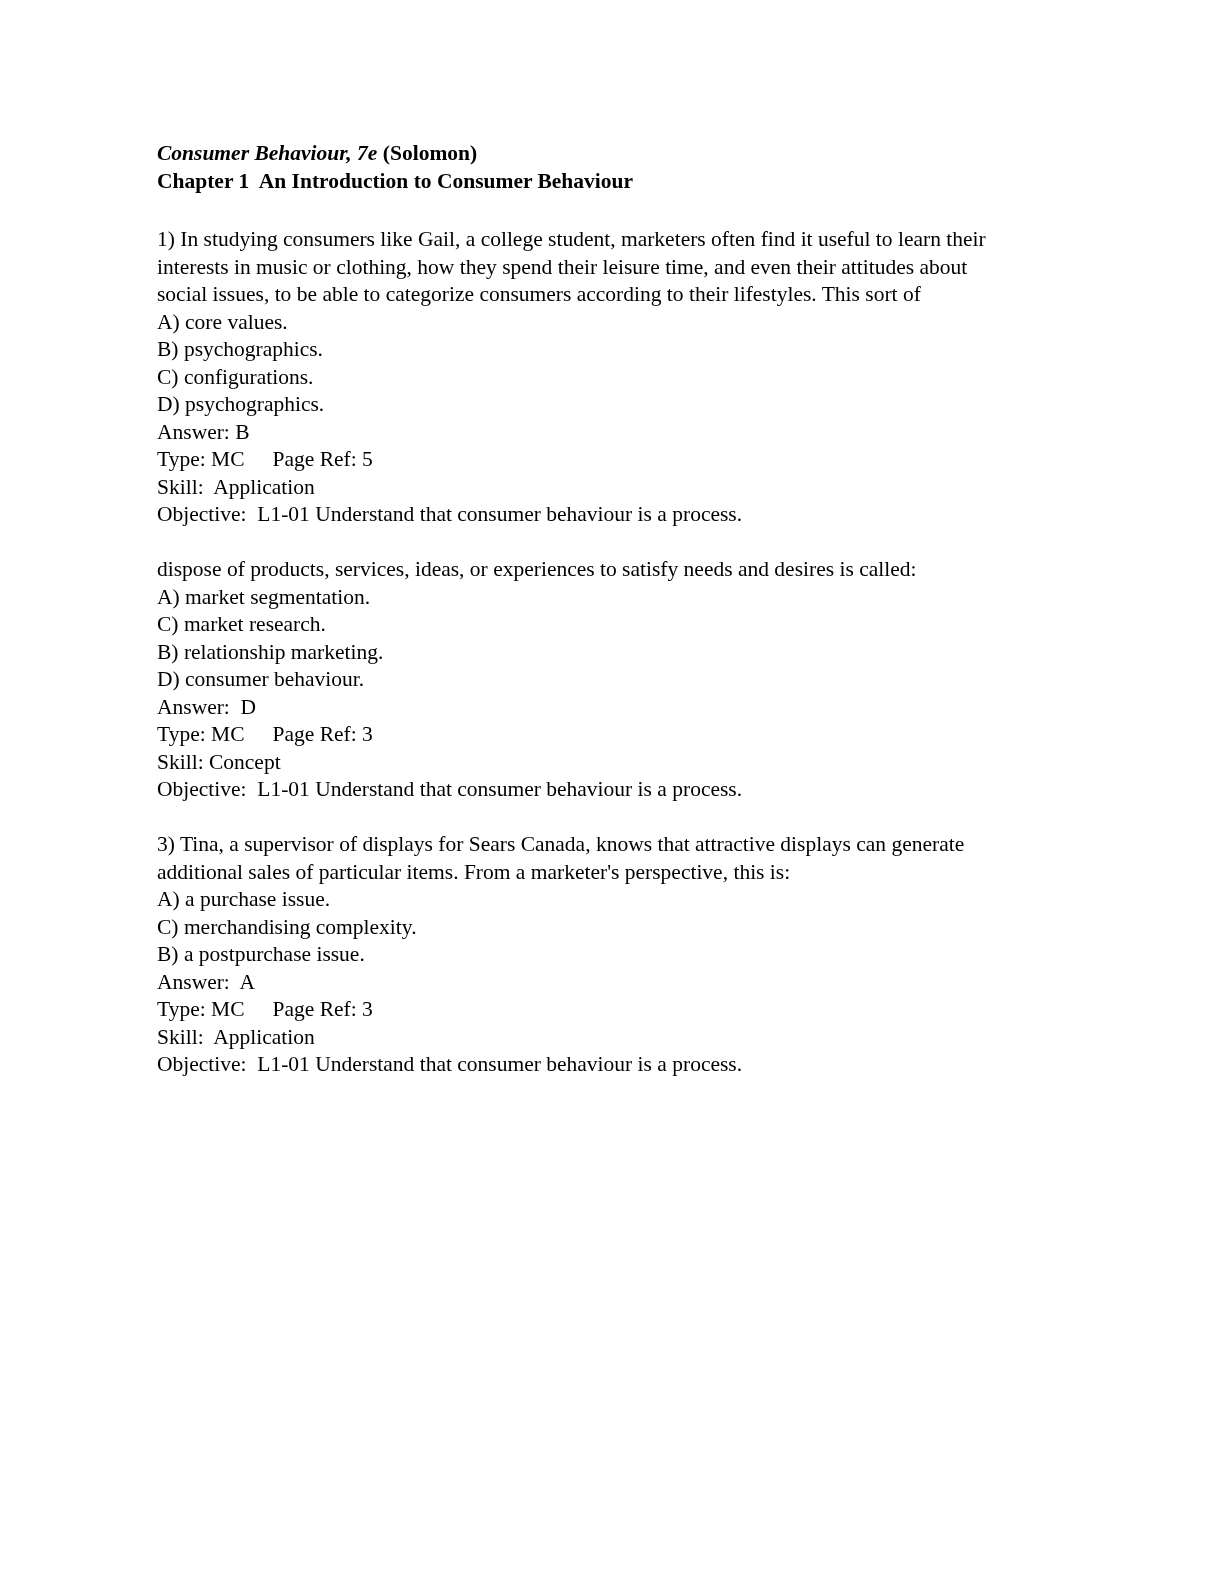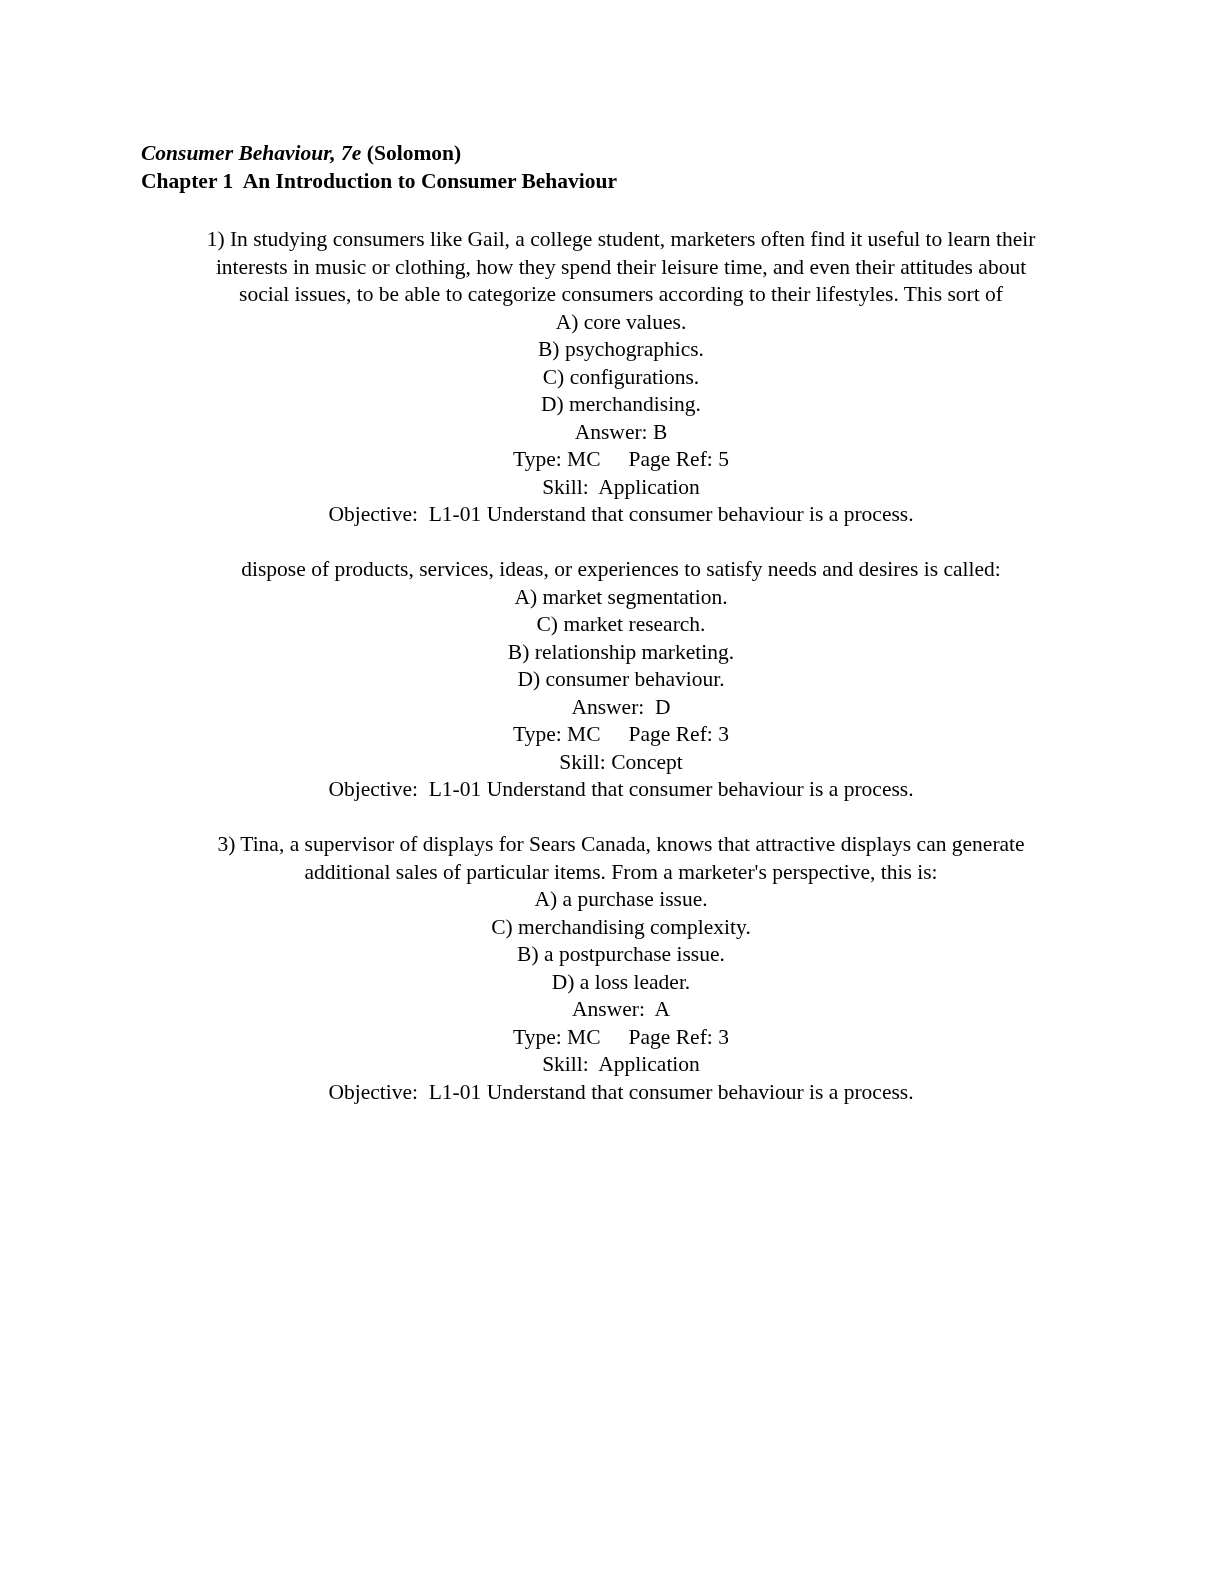--- a/index.html
+++ b/index.html
@@ -9,42 +9,41 @@
   }
   body {
     width: 1224px;
     height: 1584px;
     position: relative;
     font-family: "Liberation Serif", "DejaVu Serif", serif;
     color: #000000;
   }
   .page-content {
     position: absolute;
-    left: 141px;
+    left: 157px;
     top: 140px;
     width: 960px;
     font-size: 21.5px;
     line-height: 27.5px;
   }
   .line {
     white-space: pre-wrap;
     min-height: 27.5px;
   }
   .doc-header {
     margin-bottom: 31px;
   }
   .doc-header .line {
     font-weight: bold;
   }
   .book-title {
     font-style: italic;
   }
   .question-block {
     margin-bottom: 27.5px;
-    text-align: center;
   }
   .pageref-gap {
     margin-left: 28px;
   }
 </style>
 </head>
 <body>
 
 <div class="page-content">
 
@@ -53,21 +52,21 @@
     <div class="line">Chapter 1  An Introduction to Consumer Behaviour</div>
   </div>
 
   <div class="question-block">
     <div class="line">1) In studying consumers like Gail, a college student, marketers often find it useful to learn their</div>
     <div class="line">interests in music or clothing, how they spend their leisure time, and even their attitudes about</div>
     <div class="line">social issues, to be able to categorize consumers according to their lifestyles. This sort of</div>
     <div class="line">A) core values.</div>
     <div class="line">B) psychographics.</div>
     <div class="line">C) configurations.</div>
-    <div class="line">D) merchandising.</div>
+    <div class="line">D) psychographics.</div>
     <div class="line">Answer: B</div>
     <div class="line"><span>Type: MC</span><span class="pageref-gap">Page Ref: 5</span></div>
     <div class="line">Skill:  Application</div>
     <div class="line">Objective:  L1-01 Understand that consumer behaviour is a process.</div>
   </div>
 
   <div class="question-block">
     <div class="line">dispose of products, services, ideas, or experiences to satisfy needs and desires is called:</div>
     <div class="line">A) market segmentation.</div>
     <div class="line">C) market research.</div>
@@ -78,20 +77,19 @@
     <div class="line">Skill: Concept</div>
     <div class="line">Objective:  L1-01 Understand that consumer behaviour is a process.</div>
   </div>
 
   <div class="question-block">
     <div class="line">3) Tina, a supervisor of displays for Sears Canada, knows that attractive displays can generate</div>
     <div class="line">additional sales of particular items. From a marketer's perspective, this is:</div>
     <div class="line">A) a purchase issue.</div>
     <div class="line">C) merchandising complexity.</div>
     <div class="line">B) a postpurchase issue.</div>
-    <div class="line">D) a loss leader.</div>
     <div class="line">Answer:  A</div>
     <div class="line"><span>Type: MC</span><span class="pageref-gap">Page Ref: 3</span></div>
     <div class="line">Skill:  Application</div>
     <div class="line">Objective:  L1-01 Understand that consumer behaviour is a process.</div>
   </div>
 
 </div>
 
 </body></html>

